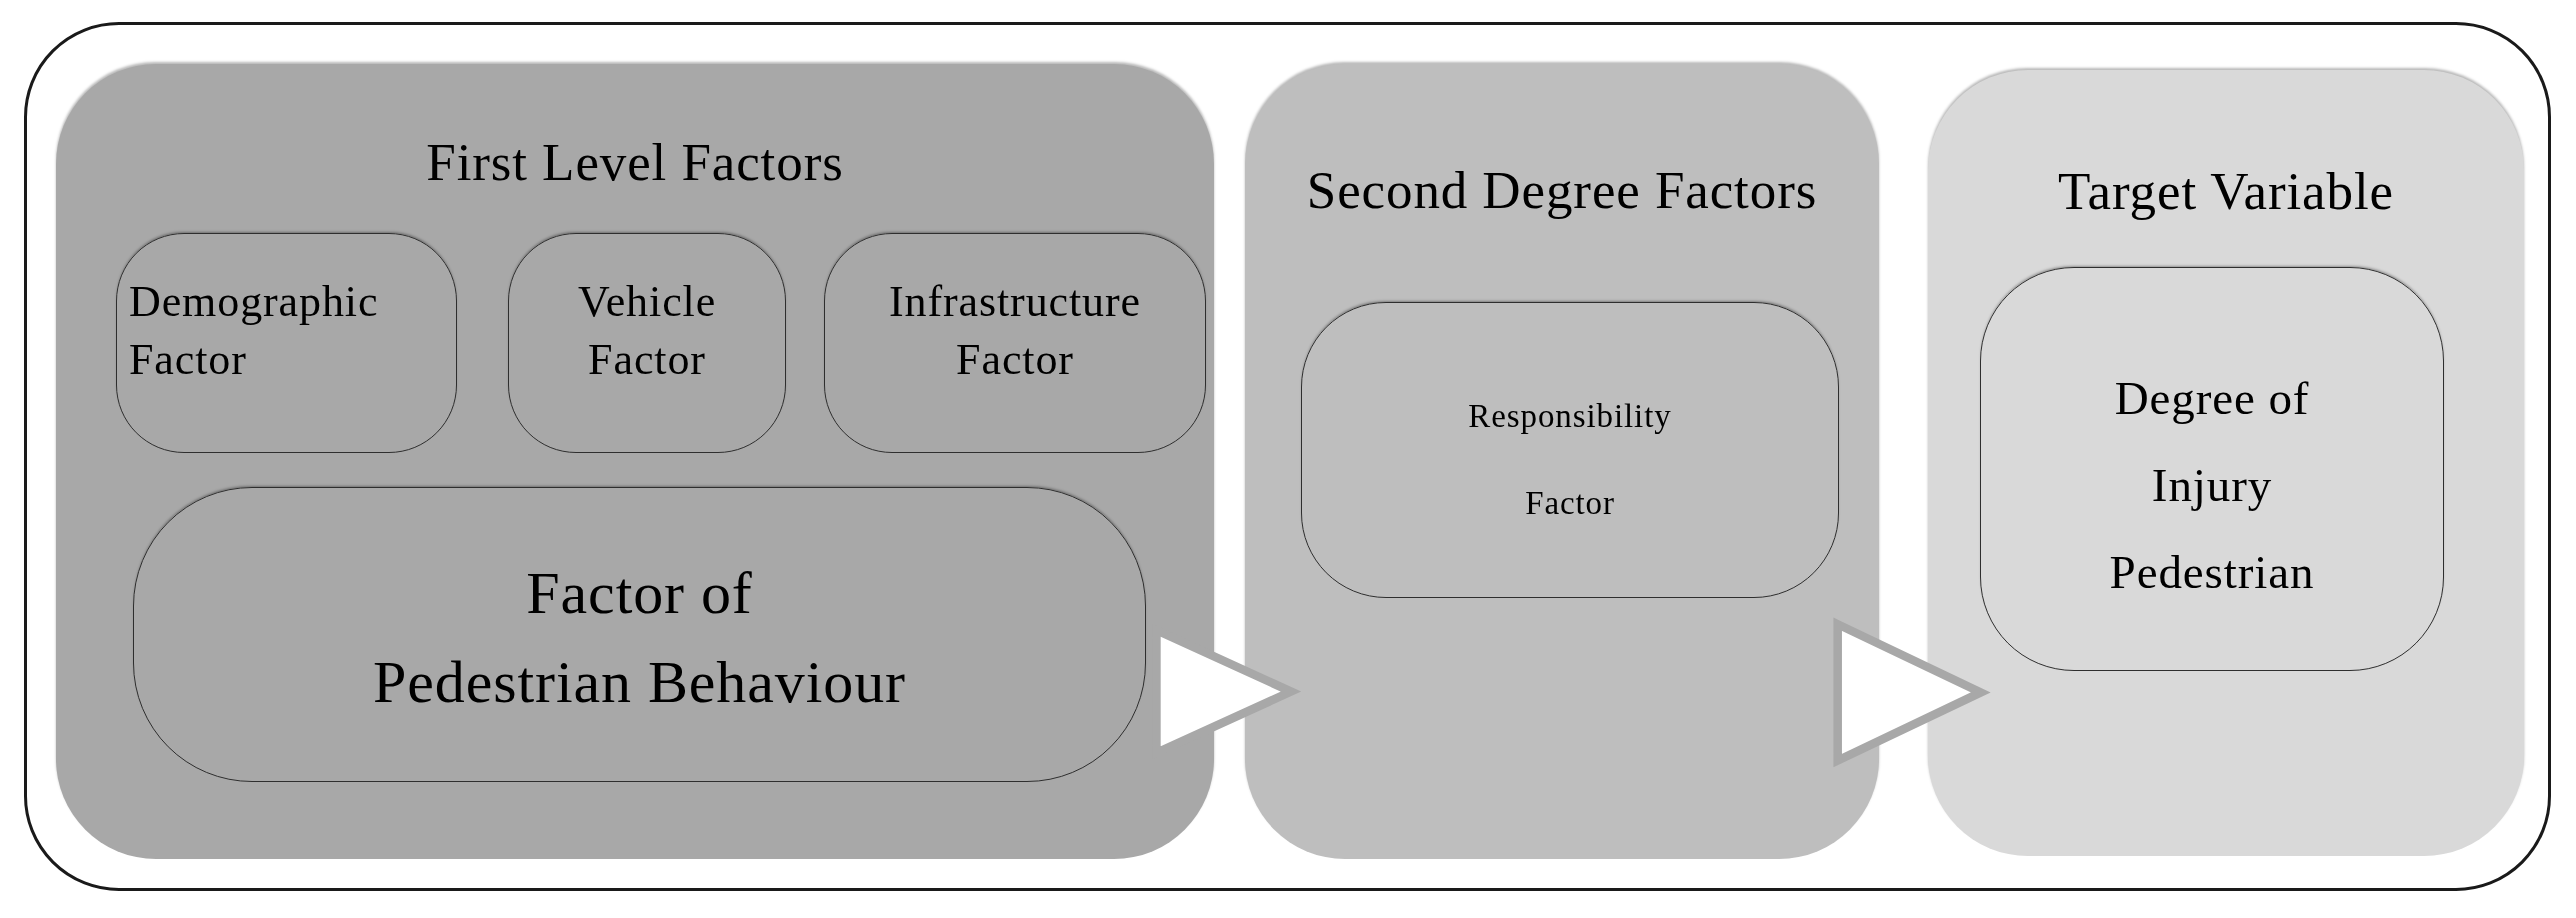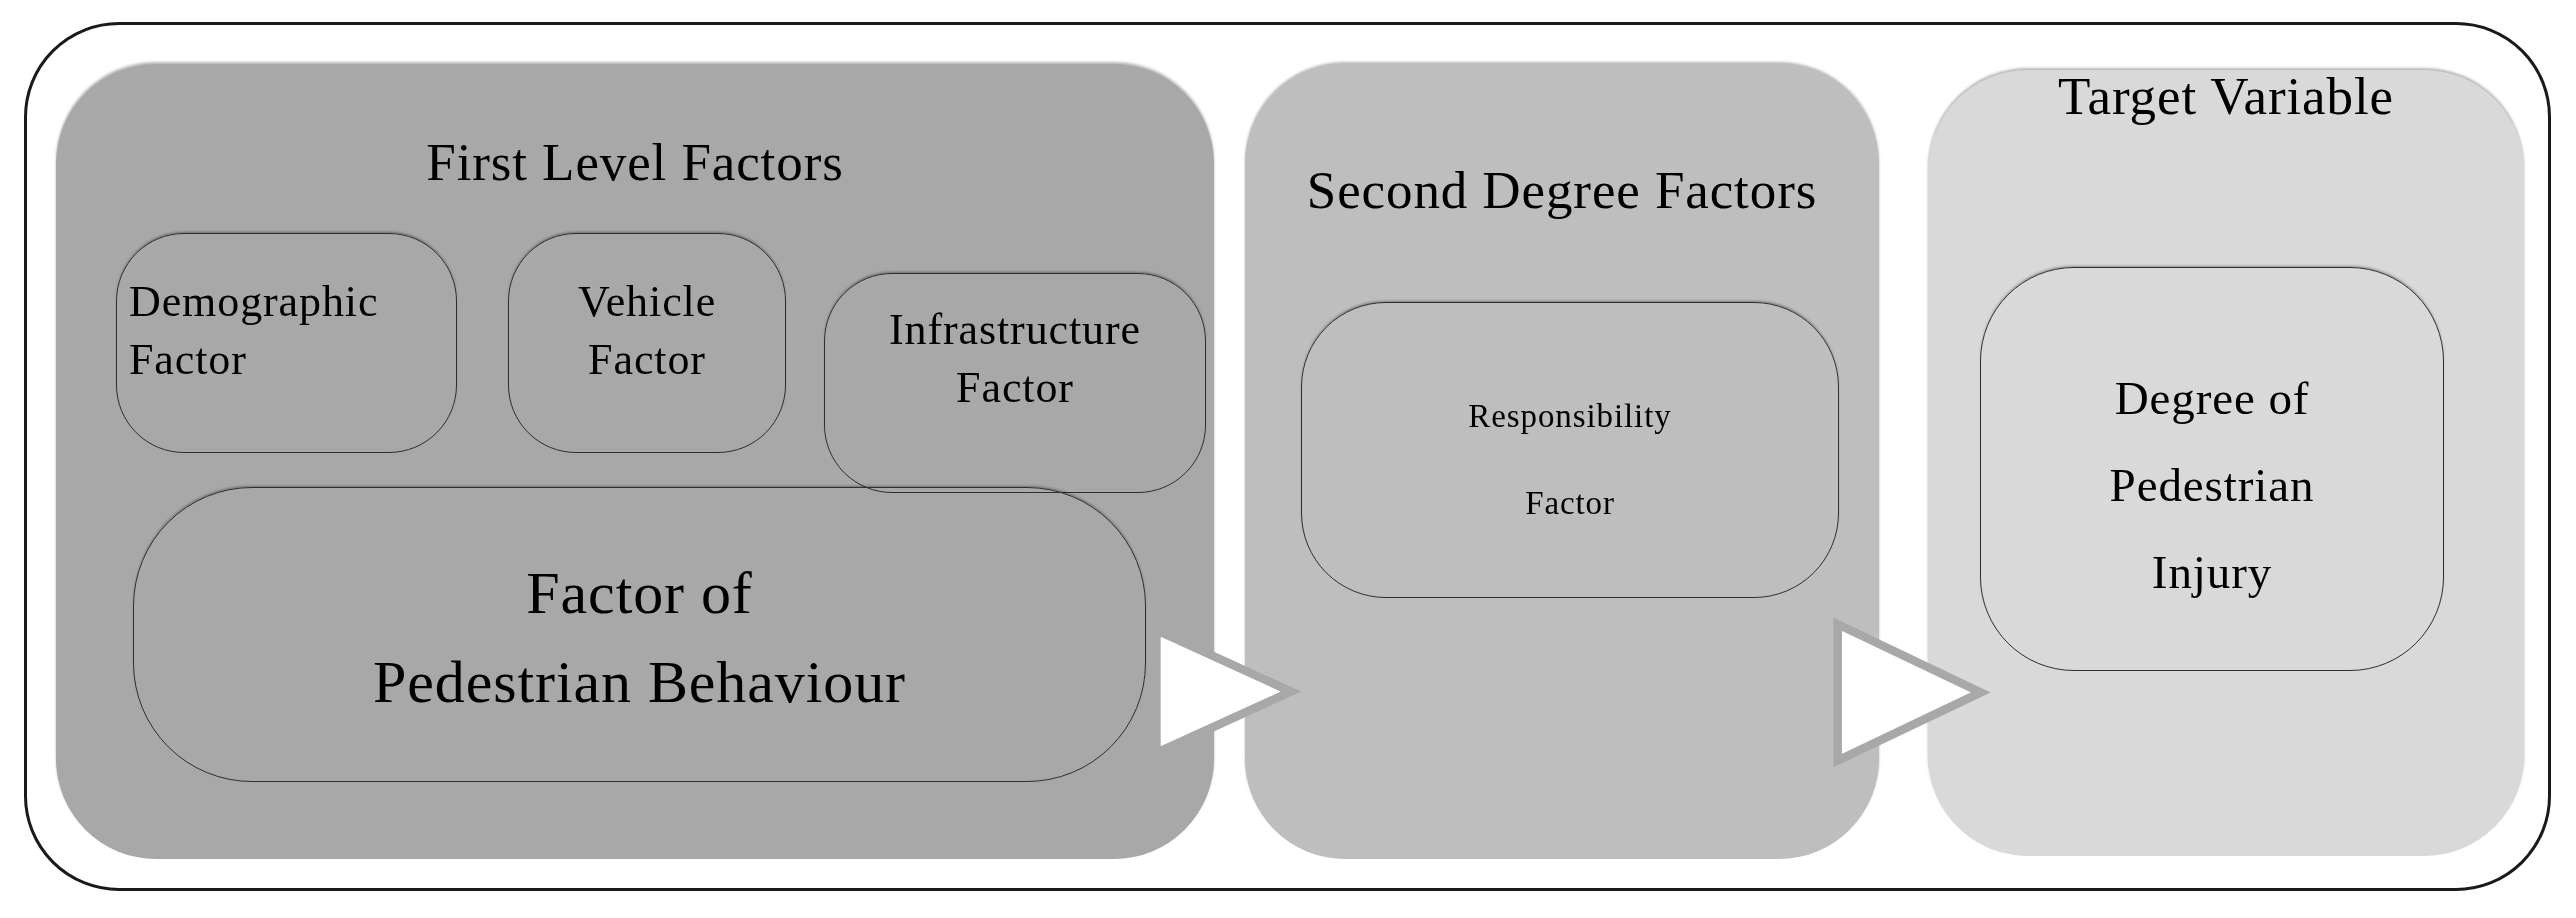--- a/index.html
+++ b/index.html
@@ -40,32 +40,32 @@
   .ptitle{
     margin:0;
     font-size:53px;
     font-weight:normal;
     letter-spacing:0.9px;
     text-align:center;
     line-height:1;
   }
   .panel-first  .ptitle{margin-top:72px;}
   .panel-second .ptitle{margin-top:100px;}
-  .panel-third  .ptitle{}
+  .panel-third  .ptitle{margin-top:95px;}
   .node{
     position:absolute;
     border:1.7px solid var(--node-border);
     box-sizing:border-box;
     box-shadow:0 -2.6px 2.6px -1.7px rgba(0,0,0,.35);
   }
   .node .nline{line-height:58px;font-size:44px;letter-spacing:0.9px;}
   
   .node-demographic{left:60px;top:169px;width:341px;height:220px;border-radius:68px;padding:39px 0 0 12px;text-align:left;}
   .node-vehicle{left:452px;top:169px;width:278px;height:220px;border-radius:68px;padding-top:39px;text-align:center;}
-  .node-infrastructure{left:768px;top:169px;width:382px;height:220px;border-radius:68px;padding-top:27px;text-align:center;margin-top:40px;}
+  .node-infrastructure{left:768px;top:169px;width:382px;height:220px;border-radius:68px;padding-top:39px;text-align:center;}
   .node-behaviour{
     left:77px;top:423px;width:1013px;height:295px;border-radius:119px;
     padding-top:61px;text-align:center;
   }
   .node-behaviour .nline{line-height:89px;font-size:60px;}
   .node-responsibility{
     left:56px;top:238px;width:538px;height:296px;border-radius:85px;
     padding-top:70px;text-align:center;
   }
   .node-responsibility .nline{line-height:87px;font-size:33px;}
@@ -124,22 +124,22 @@
       <div class="nline">Responsibility</div>
       <div class="nline">Factor</div>
     </div>
   </section>
 
   <section class="panel panel-third">
     <h2 class="ptitle">Target Variable</h2>
 
     <div class="node node-degree">
       <div class="nline">Degree of</div>
+      <div class="nline">Injury</div>
       <div class="nline">Pedestrian</div>
-      <div class="nline">Injury</div>
     </div>
   </section>
 
   <svg class="arrow-layer" viewBox="0 0 3025 1079" xmlns="http://www.w3.org/2000/svg">
     <polygon class="flow-arrow" points="1358,740 1516,812 1358,884"></polygon>
     <polygon class="flow-arrow" points="2158,733 2326,813 2158,893"></polygon>
   </svg>
 
 </div>
 

